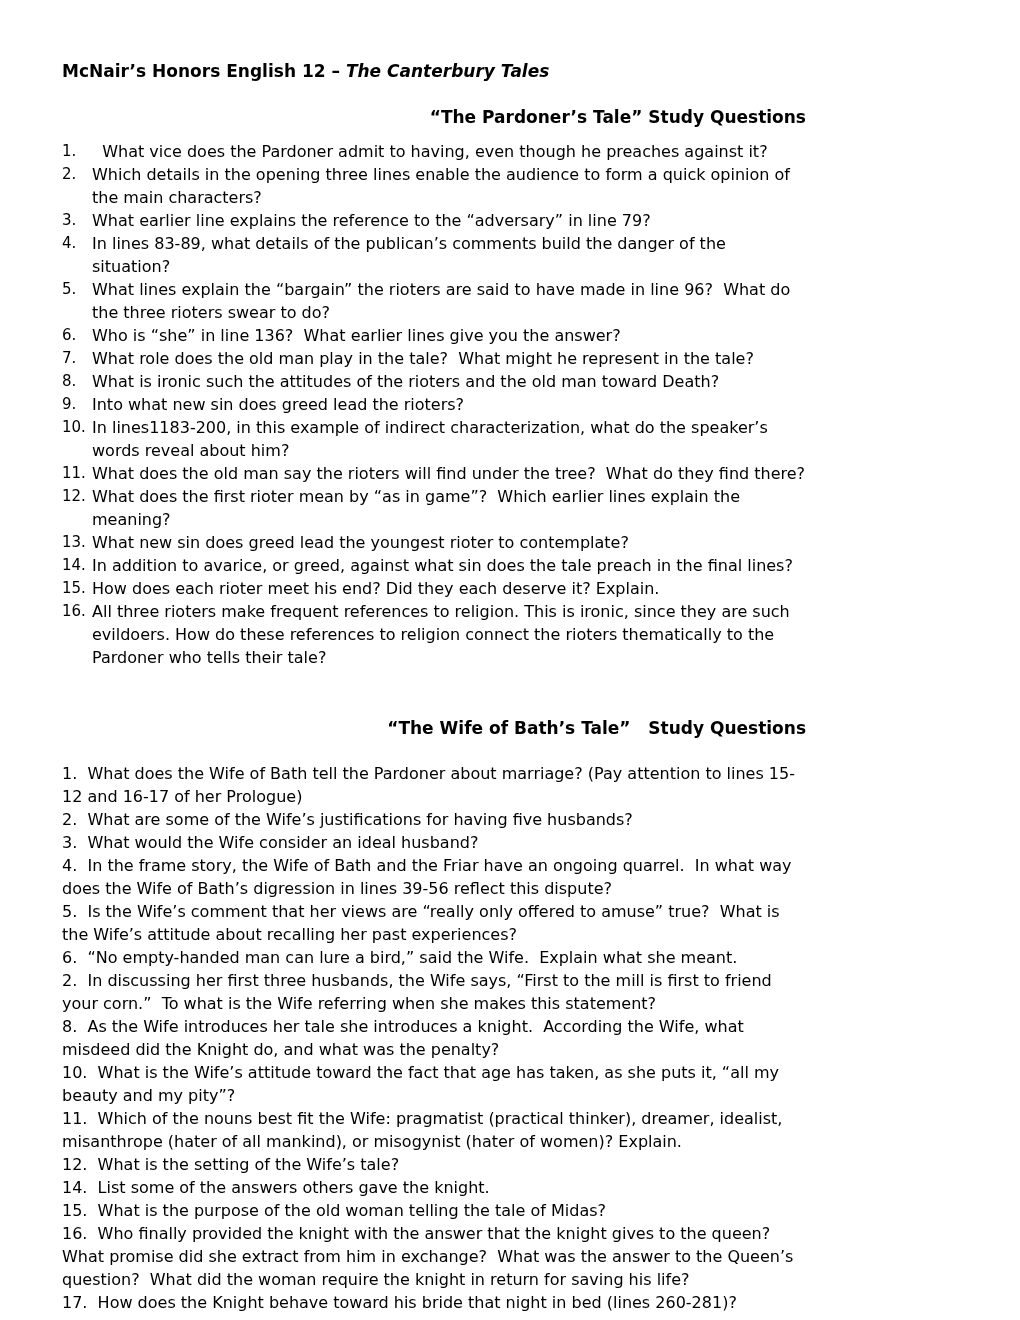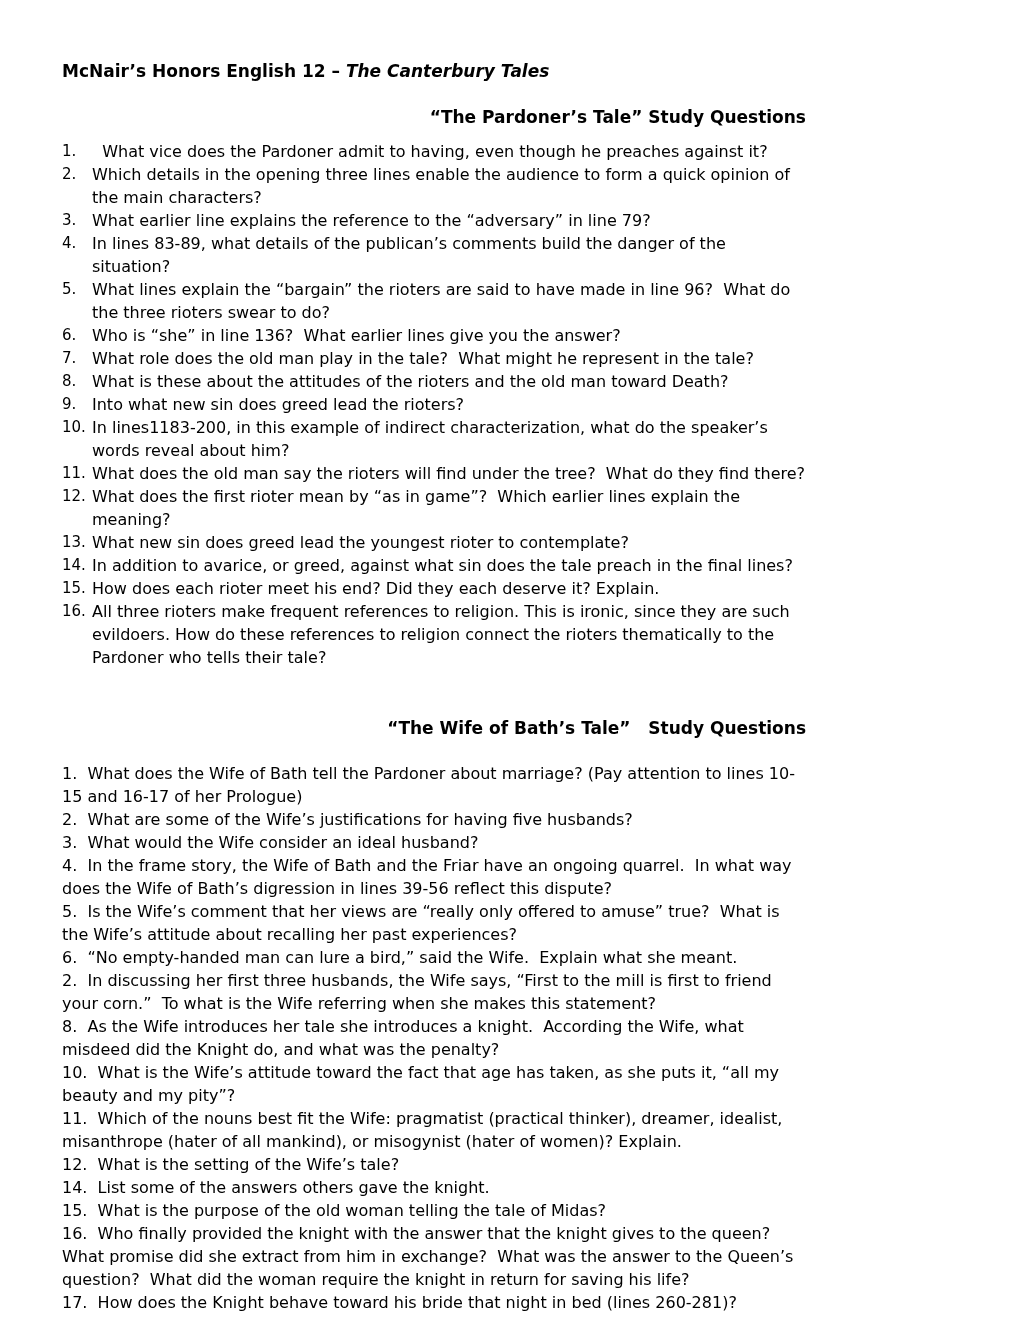--- a/index.html
+++ b/index.html
@@ -97,21 +97,21 @@
       <div class="q-item">
         <span class="q-num">6.</span>
         <span class="q-text">Who is “she” in line 136?  What earlier lines give you the answer?</span>
       </div>
       <div class="q-item">
         <span class="q-num">7.</span>
         <span class="q-text">What role does the old man play in the tale?  What might he represent in the tale?</span>
       </div>
       <div class="q-item">
         <span class="q-num">8.</span>
-        <span class="q-text">What is these about the attitudes of the rioters and the old man toward Death?</span>
+        <span class="q-text">What is ironic such the attitudes of the rioters and the old man toward Death?</span>
       </div>
       <div class="q-item">
         <span class="q-num">9.</span>
         <span class="q-text">Into what new sin does greed lead the rioters?</span>
       </div>
       <div class="q-item">
         <span class="q-num">10.</span>
         <span class="q-text">In lines1183-200, in this example of indirect characterization, what do the speaker’s words reveal about him?</span>
       </div>
       <div class="q-item">
@@ -136,21 +136,21 @@
       </div>
       <div class="q-item">
         <span class="q-num">16.</span>
         <span class="q-text">All three rioters make frequent references to religion. This is ironic, since they are such evildoers. How do these references to religion connect the rioters thematically to the Pardoner who tells their tale?</span>
       </div>
     </div>
 
   <div class="section-heading wife">“The Wife of Bath’s Tale”   Study Questions</div>
 
   <div class="para-list">
-      <p>1.  What does the Wife of Bath tell the Pardoner about marriage? (Pay attention to lines 10-15 and 16-17 of her Prologue)</p>
+      <p>1.  What does the Wife of Bath tell the Pardoner about marriage? (Pay attention to lines 15-12 and 16-17 of her Prologue)</p>
       <p>2.  What are some of the Wife’s justifications for having five husbands?</p>
       <p>3.  What would the Wife consider an ideal husband?</p>
       <p>4.  In the frame story, the Wife of Bath and the Friar have an ongoing quarrel.  In what way does the Wife of Bath’s digression in lines 39-56 reflect this dispute?</p>
       <p>5.  Is the Wife’s comment that her views are “really only offered to amuse” true?  What is the Wife’s attitude about recalling her past experiences?</p>
       <p>6.  “No empty-handed man can lure a bird,” said the Wife.  Explain what she meant.</p>
       <p>2.  In discussing her first three husbands, the Wife says, “First to the mill is first to friend your corn.”  To what is the Wife referring when she makes this statement?</p>
       <p>8.  As the Wife introduces her tale she introduces a knight.  According the Wife, what misdeed did the Knight do, and what was the penalty?</p>
       <p>10.  What is the Wife’s attitude toward the fact that age has taken, as she puts it, “all my beauty and my pity”?</p>
       <p>11.  Which of the nouns best fit the Wife: pragmatist (practical thinker), dreamer, idealist, misanthrope (hater of all mankind), or misogynist (hater of women)? Explain.</p>
       <p>12.  What is the setting of the Wife’s tale?</p>

